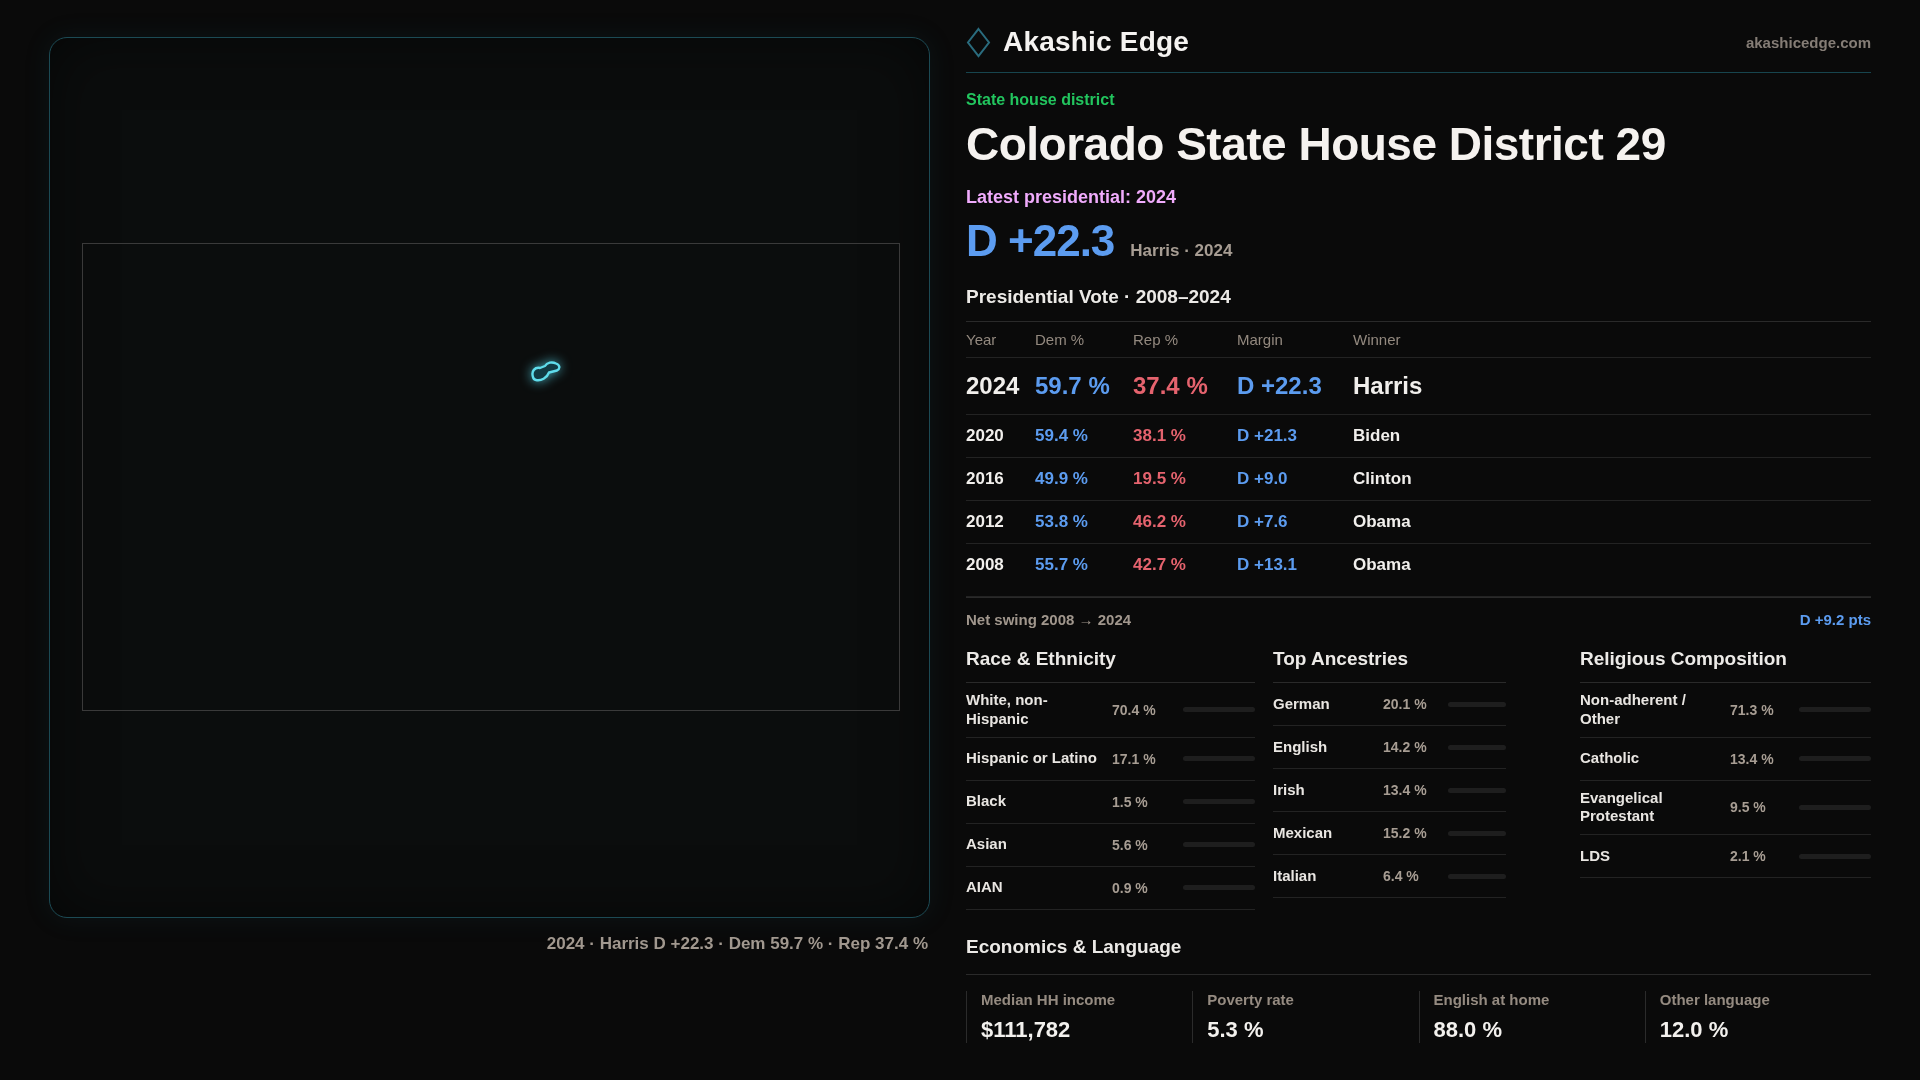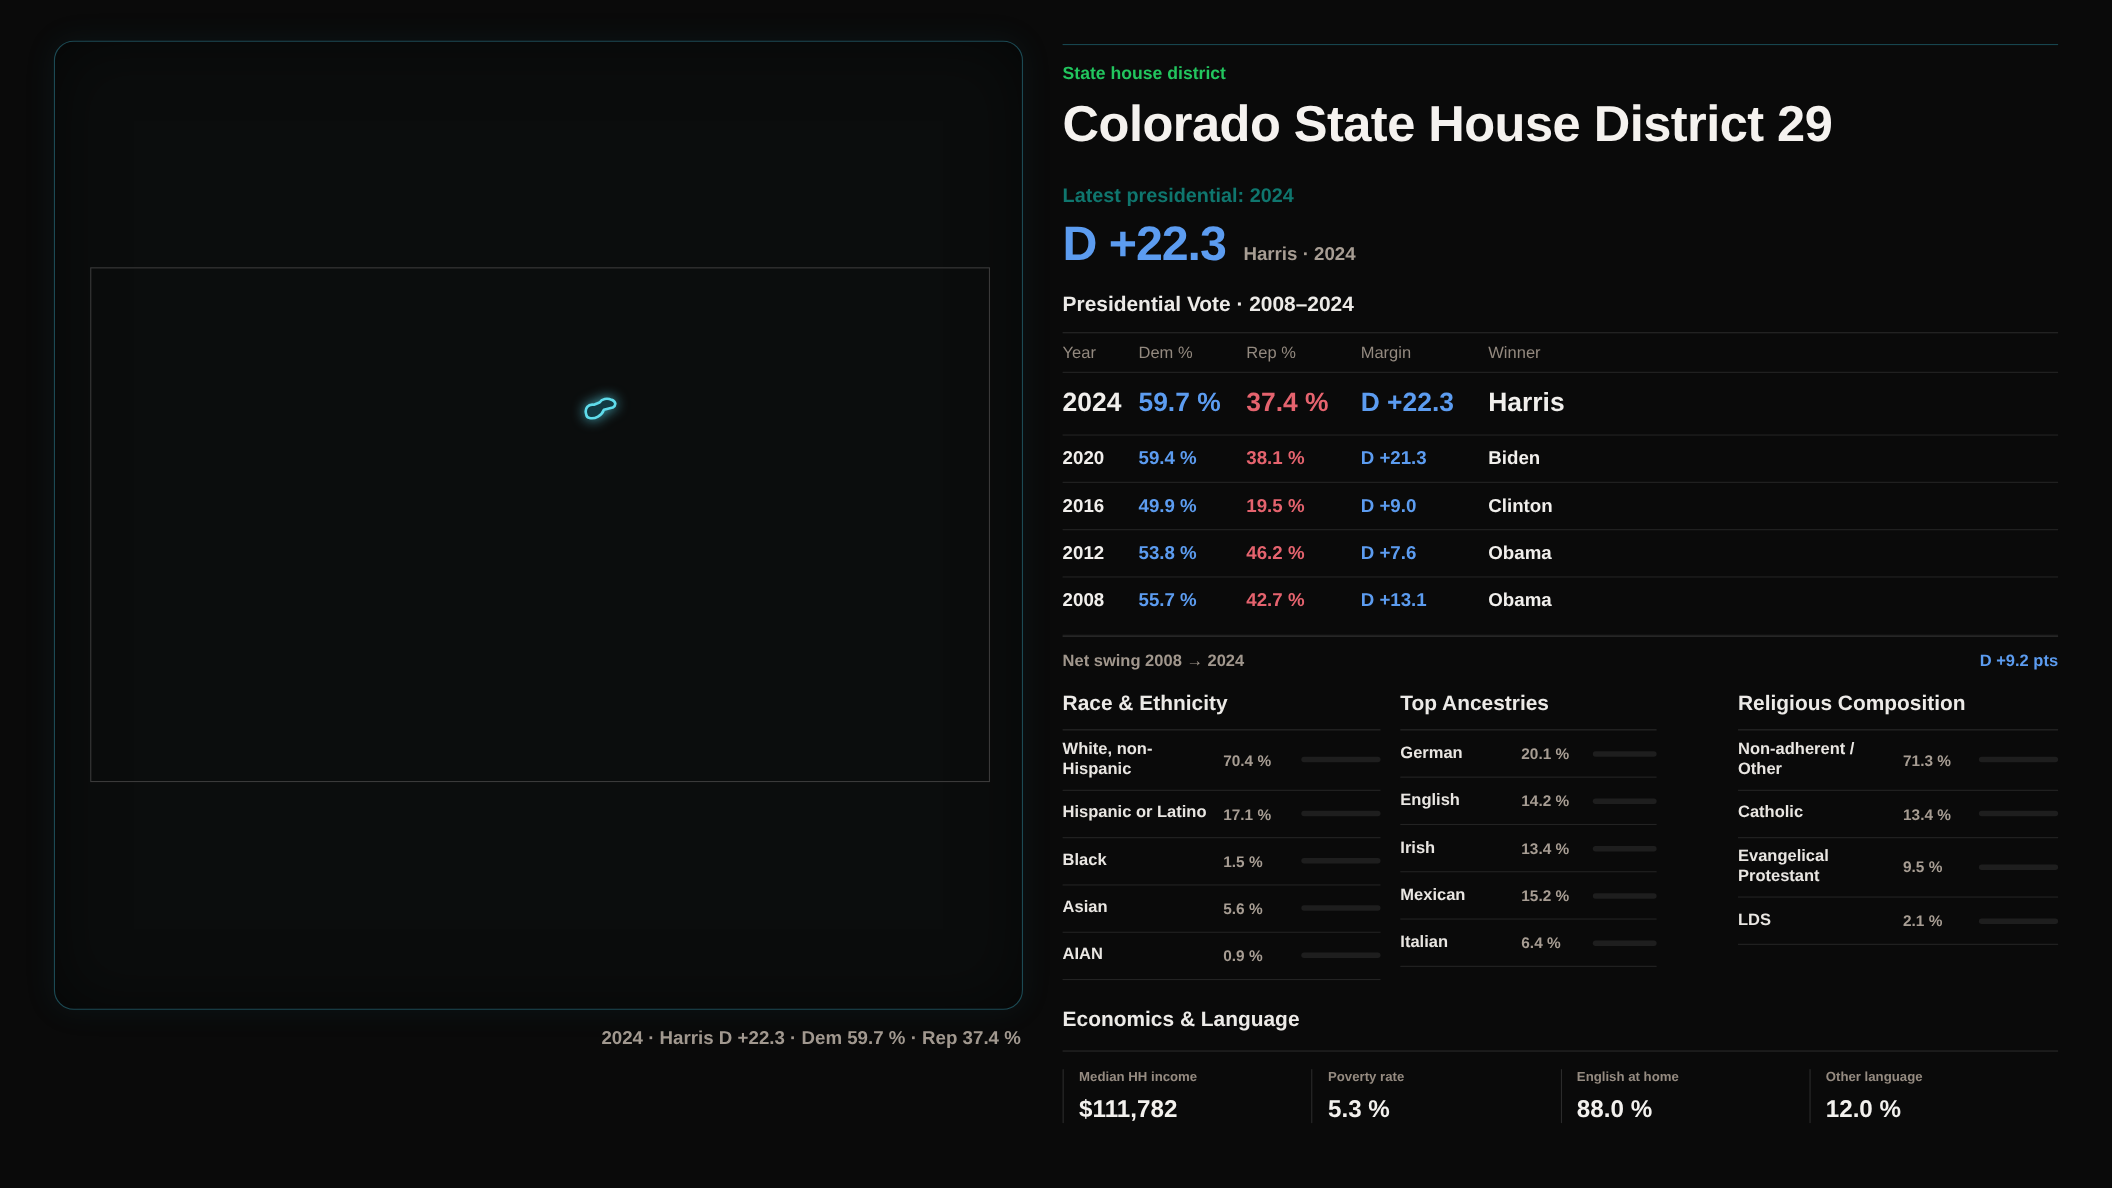--- a/index.html
+++ b/index.html
@@ -16,21 +16,21 @@
                color:#a1988f;font-size:17px;font-weight:bold;}
 
   
   .right{position:absolute;left:966px;top:0;width:905px;padding-top:26px;}
   .brand-row{display:flex;align-items:center;gap:12px;}
   .brand-name{font-size:28px;font-weight:bold;color:#f5f3f1;letter-spacing:.2px;}
   .brand-site{margin-left:auto;font-size:15px;font-weight:bold;color:#857d76;text-decoration:none;}
   .rule-teal{height:1px;background:#17454e;margin-top:14px;}
   .kicker{margin-top:18px;font-size:16px;font-weight:bold;color:#22c55e;}
   .page-title{margin-top:8px;font-size:46px;font-weight:bold;color:#f5f2ef;letter-spacing:-.5px;}
-  .latest-label{margin-top:29px;font-size:18px;font-weight:bold;color:#0f766e;}
+  .latest-label{margin-top:16px;font-size:18px;font-weight:bold;color:#f0abfc;}
   .headline{margin-top:8px;display:flex;align-items:baseline;gap:16px;}
   .headline-margin{font-size:44px;font-weight:bold;color:#5c9cf0;letter-spacing:-1px;}
   .headline-context{font-size:17px;font-weight:bold;color:#a79d93;}
 
   
   .vote-title{margin-top:20px;font-size:19px;font-weight:bold;color:#eceae7;}
   .vote-grid{display:grid;grid-template-columns:69px 98px 104px 116px 1fr;align-items:baseline;}
   .vote-head{margin-top:13px;border-top:1px solid #2a2a2a;padding:9px 0;color:#93897f;font-size:15px;}
   .vote-rows > div{border-top:1px solid #232323;padding:11px 0;}
   .vote-rows > div:first-of-type{padding:14px 0;}
@@ -57,38 +57,45 @@
   .col-rel  .demo-row{grid-template-columns:1fr 58px 72px;}
   .demo-label{font-size:15px;font-weight:bold;color:#e9e6e2;line-height:1.25;}
   .demo-value{font-size:14px;color:#a79d93;font-weight:bold;}
   .bar-track{height:5px;border-radius:3px;background:#1e1e1e;position:relative;overflow:hidden;}
   .bar-fill{height:5px;border-radius:3px;min-width:3px;}
 
   
   .econ-title{margin-top:26px;font-size:19px;font-weight:bold;color:#eceae7;padding-bottom:16px;border-bottom:1px solid #2a2a2a;}
   .econ-stats{display:flex;margin-top:16px;}
   .econ-stat{flex:1;border-left:1px solid #2b2b2b;padding-left:14px;}
-  .econ-label{font-size:12px;color:#958b81;font-weight:bold;}
+  .econ-label{font-size:15px;color:#958b81;font-weight:bold;}
   .econ-value{margin-top:9px;font-size:22px;font-weight:bold;color:#f3f1ee;}
 </style>
 </head>
 <body>
 
 <div class="page">
 
   <div class="map-panel">
     <div class="state-bbox"></div>
     <svg class="district" width="40" height="30" viewBox="0 0 40 30">
       <path d="M5 19 C3 13 7 9 12 10 L17 8 C19 4.5 24 3.5 28 5.5 C32 7 32.5 10.5 29 12.5 L21 14.5 C19 20 13 23 8 22 C6 21.6 5.3 20.6 5 19 Z" fill="#123a43" stroke="#5fdceb" stroke-width="2.4" stroke-linejoin="round"></path>
     </svg>
   </div>
   <div class="map-caption">2024 · Harris D +22.3 · Dem 59.7 % · Rep 37.4 %</div>
 
   <div class="right">
 
+    <div class="brand-row">
+      <svg width="25" height="31" viewBox="0 0 25 31">
+        <path d="M12.5 2 L23 15.5 L12.5 29 L2 15.5 Z" fill="none" stroke="#2a6c7e" stroke-width="2"></path>
+      </svg>
+      <span class="brand-name">Akashic Edge</span>
+      <a class="brand-site" href="#">akashicedge.com</a>
+    </div>
     <div class="rule-teal"></div>
 
     <div class="kicker">State house district</div>
     <h1 class="page-title" style="margin:8px 0 0;">Colorado State House District 29</h1>
 
     <div class="latest-label">Latest presidential: 2024</div>
     <div class="headline">
       <span class="headline-margin">D +22.3</span>
       <span class="headline-context">Harris · 2024</span>
     </div>

